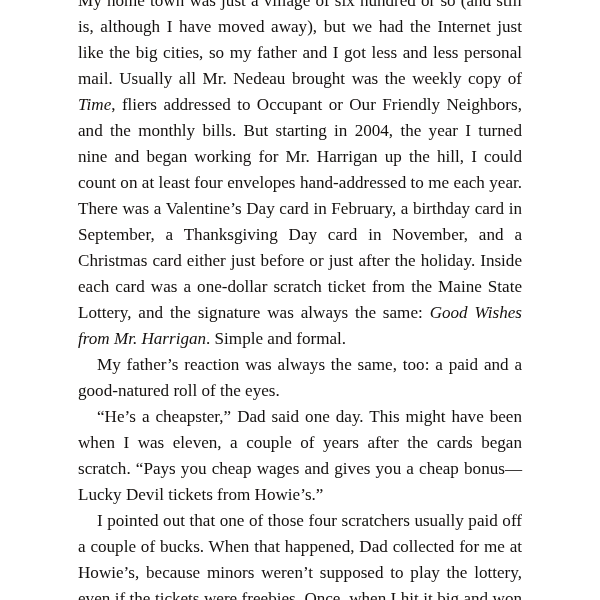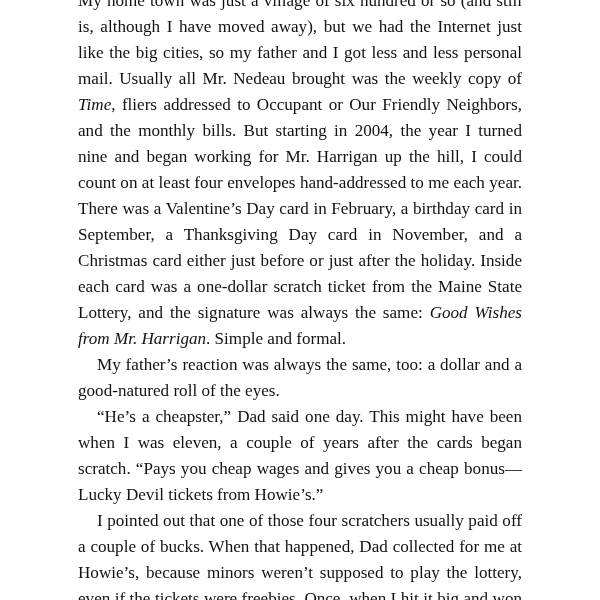--- a/index.html
+++ b/index.html
@@ -52,20 +52,20 @@
   }
 </style>
 </head>
 <body>
 
 <div id="page">
   <div id="text-column">
 
     <p class="first"><span>My home town was just a village of six hundred or so (and still is, although I have moved away), but we had the Internet just like the big cities, so my father and I got less and less personal mail. Usually all Mr. Nedeau brought was the weekly copy of </span><span class="it">Time</span><span>, fliers addressed to Occupant or Our Friendly Neighbors, and the monthly bills. But starting in 2004, the year I turned nine and began working for Mr. Harrigan up the hill, I could count on at least four envelopes hand-addressed to me each year. There was a Valentine’s Day card in February, a birthday card in September, a Thanksgiving Day card in November, and a Christmas card either just before or just after the holiday. Inside each card was a one-dollar scratch ticket from the Maine State Lottery, and the signature was always the same: </span><span class="it">Good Wishes from Mr. Harrigan</span><span>. Simple and formal.</span></p>
 
-    <p><span>My father’s reaction was always the same, too: a dollar and a good-natured roll of the eyes.</span></p>
+    <p><span>My father’s reaction was always the same, too: a paid and a good-natured roll of the eyes.</span></p>
 
     <p><span>“He’s a cheapster,” Dad said one day. This might have been when I was eleven, a couple of years after the cards began scratch. “Pays you cheap wages and gives you a cheap bonus—Lucky Devil tickets from Howie’s.”</span></p>
 
     <p><span>I pointed out that one of those four scratchers usually paid off a couple of bucks. When that happened, Dad collected for me at Howie’s, because minors weren’t supposed to play the lottery, even if the tickets were freebies. Once, when I hit it big and won five dollars, I asked Dad to buy me five more dollar scratch-offs. He refused, saying if he fed my gambling addiction, my mother would roll over in her grave.</span></p>
 
   </div>
 </div>
 
 </body></html>

